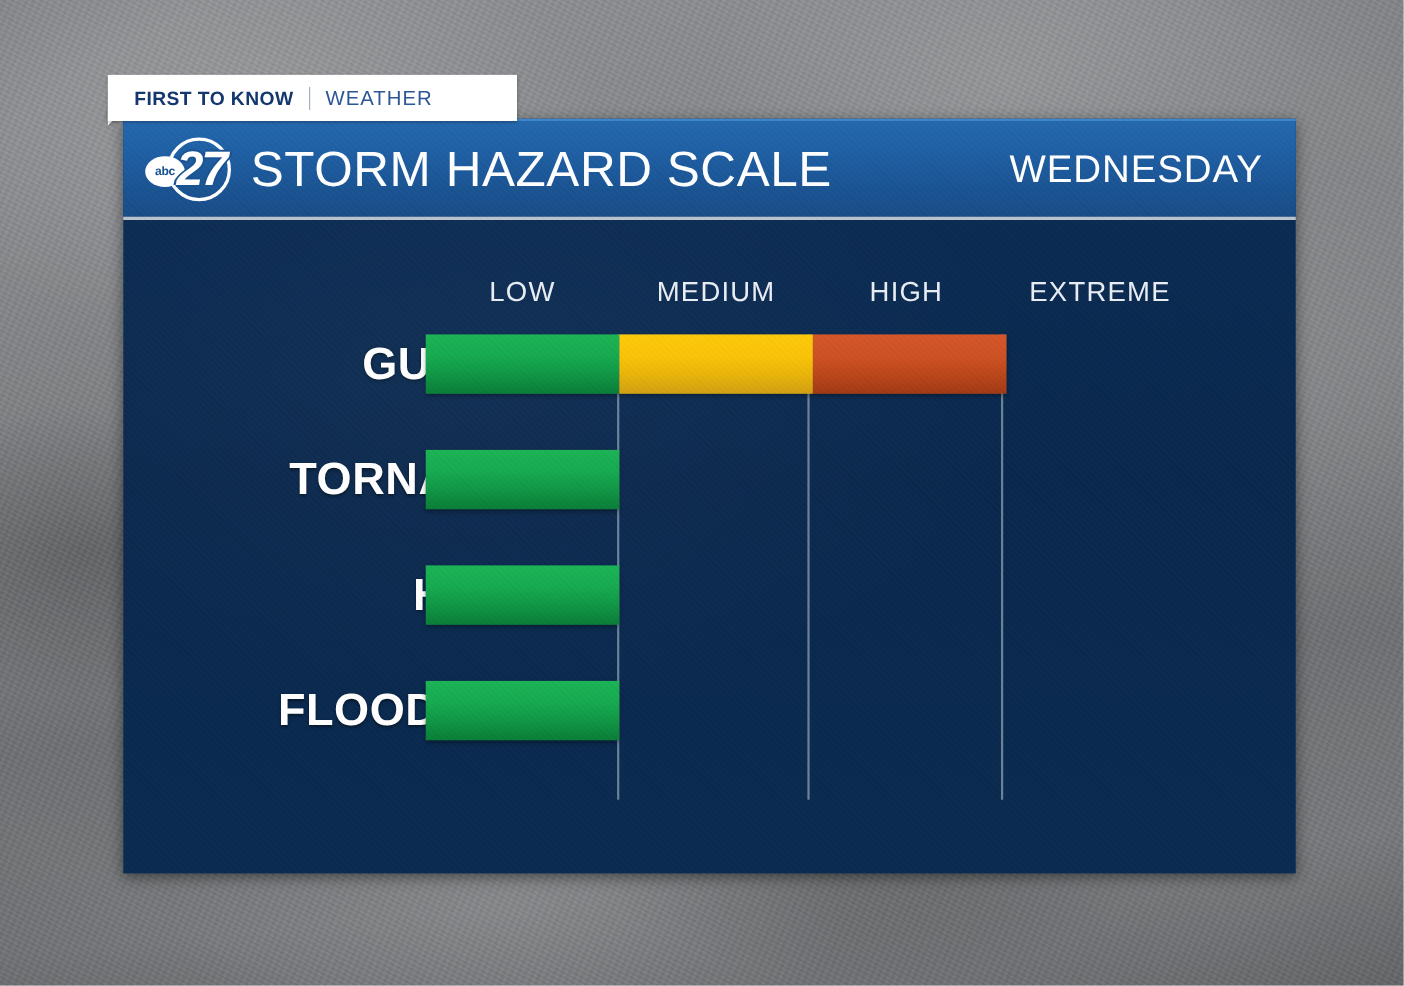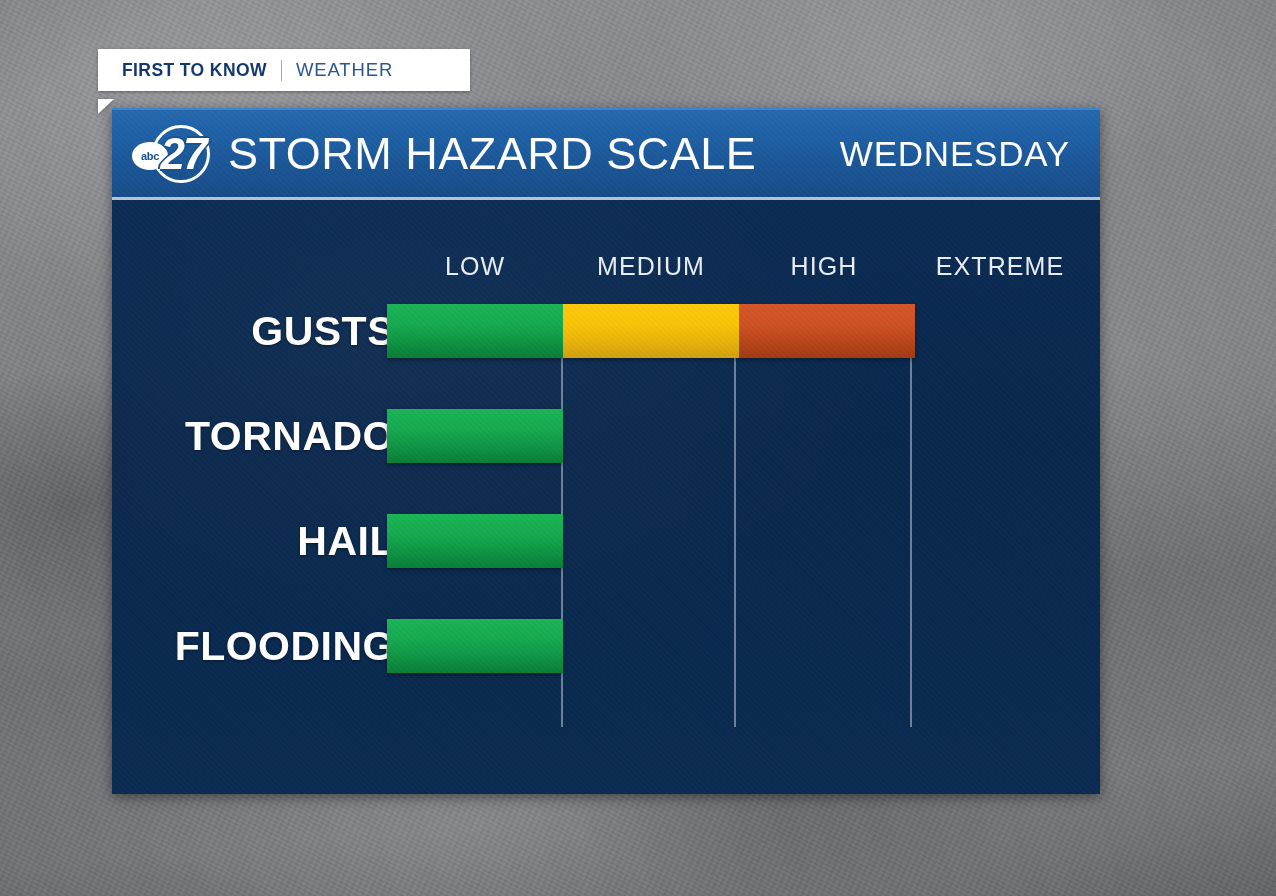--- a/index.html
+++ b/index.html
@@ -29,21 +29,21 @@
       repeating-linear-gradient(114deg, rgba(255,255,255,0.028) 0 3px, rgba(0,0,0,0.028) 3px 6px);
     opacity:.85;
   }
   #vignette{
     position:absolute; inset:0;
     background:radial-gradient(ellipse 120% 110% at 50% 48%, rgba(0,0,0,0) 52%, rgba(0,0,0,0.30) 100%);
   }
 
   
   #tab {
-    position:absolute; left:98px; top:49px; width:372px; height:42px;
+    position:absolute; left:98px; top:68px; width:372px; height:42px;
     background:#ffffff;
     box-shadow:0 1px 3px rgba(0,0,0,0.35);
     display:flex; align-items:center;
     padding-left:24px; gap:14px;
     z-index:6;
   }
   #tab-tail {
     position:absolute; left:98px; top:99px; z-index:5;
     width:0; height:0;
     border-left:16px solid #ffffff;
@@ -55,21 +55,21 @@
     letter-spacing:0.4px; white-space:nowrap;
   }
   #tab .divider { width:1px; height:21px; background:#9aa8bd; }
   #tab .weather {
     color:#2c5694; font-weight:normal; font-size:18.5px;
     letter-spacing:0.9px; white-space:nowrap;
   }
 
   
   #panel {
-    position:absolute; left:112px; top:108px; width:988px; height:686px;
+    position:absolute; left:112px; top:108px; width:1066px; height:686px;
     background:
       radial-gradient(ellipse 70% 60% at 30% 36%, rgba(255,255,255,0.035), rgba(255,255,255,0) 70%),
       linear-gradient(180deg, #0b2c55 0%, #09274c 48%, #0a2a50 100%);
     box-shadow:0 3px 12px rgba(0,0,0,0.45);
     z-index:4;
   }
   #panel::after{
     content:""; position:absolute; inset:0; pointer-events:none;
     background-image:
       repeating-linear-gradient(45deg, rgba(255,255,255,0.012) 0 2px, rgba(0,0,0,0.012) 2px 4px);

